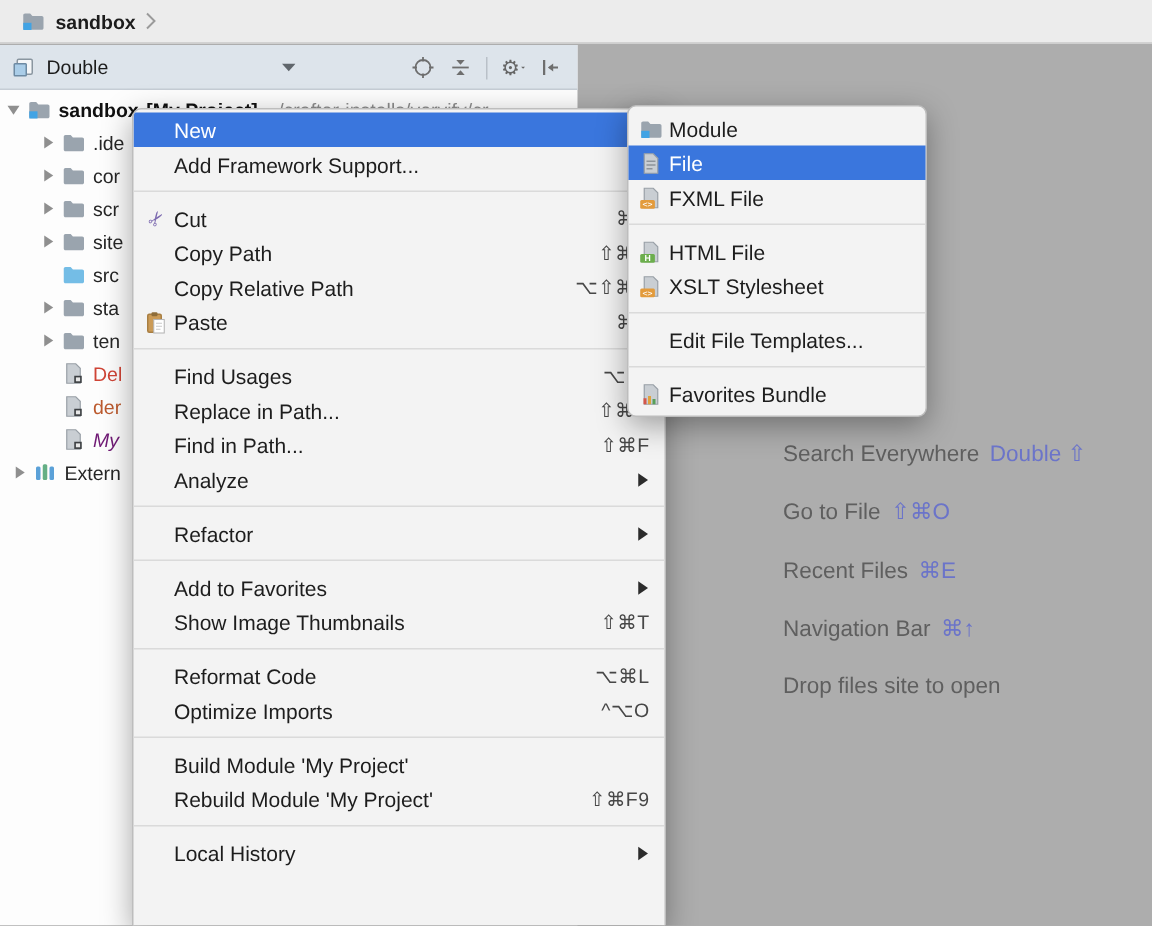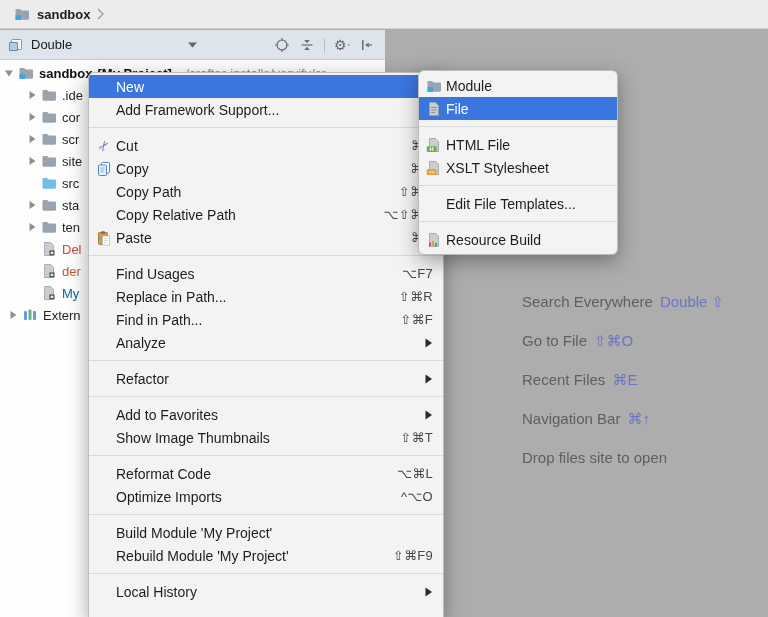--- a/index.html
+++ b/index.html
@@ -257,21 +257,21 @@
       </div>
       <div class="trow" style="padding-left: 23px;">
         <span class="tw"></span>
         <span class="ticon">
           <svg viewBox="0 0 16 16" width="16" height="16">
             <path d="M3.5 1.5h6l3 3v10h-9z" fill="#c9ced3" stroke="#99a0a7" stroke-width="0.8"></path>
             <rect x="8.5" y="9.5" width="5" height="4.8" fill="#3d4043"></rect>
             <rect x="9.6" y="10.6" width="2.8" height="2.6" fill="#e8e8e8"></rect>
           </svg>
         </span>
-        <span class="tree-item-label" style="color: #0369a1;">My</span>
+        <span class="tree-item-label" style="color: #701a75; font-style: italic;">My</span>
       </div>
       <div class="trow" style="padding-left: 4px;">
         <span class="tw">
           <svg width="10" height="10" viewBox="0 0 10 10">
             <polygon points="2.5,1 8.5,5 2.5,9" fill="#8f8f8f"></polygon>
           </svg>
         </span>
         <span class="ticon">
           <svg viewBox="0 0 16 16" width="16" height="16">
             <rect x="2" y="4" width="3" height="9" rx="1" fill="#5ba1d8"></rect>
@@ -300,31 +300,20 @@
       <span class="mlabel">Add Framework Support...</span>
       <span class="mshortcut"></span>
     </div>
     <div class="msep"></div>
     <div class="mi">
       <span class="micon">
         <span style="display:inline-block;transform:rotate(-55deg);color:#7d6bb0;font-size:13px;line-height:16px">✂</span>
       </span>
       <span class="mlabel">Cut</span>
       <span class="mshortcut">⌘X</span>
-    </div>
-    <div class="mi">
-      <span class="micon">
-        <svg viewBox="0 0 16 16" width="16" height="16">
-          <rect x="5.5" y="1.5" width="8" height="10.5" rx="1" fill="#fff" stroke="#4e86c8"></rect>
-          <rect x="2.5" y="4" width="8" height="10.5" rx="1" fill="#eaf2fb" stroke="#4e86c8"></rect>
-          <path d="M4.5 7h4M4.5 9h4M4.5 11h3" stroke="#7fa8d6" stroke-width="0.9"></path>
-        </svg>
-      </span>
-      <span class="mlabel">Copy</span>
-      <span class="mshortcut">⌘C</span>
     </div>
     <div class="mi">
       <span class="micon"></span>
       <span class="mlabel">Copy Path</span>
       <span class="mshortcut">⇧⌘C</span>
     </div>
     <div class="mi">
       <span class="micon"></span>
       <span class="mlabel">Copy Relative Path</span>
       <span class="mshortcut">⌥⇧⌘C</span>
@@ -445,20 +434,31 @@
         <svg viewBox="0 0 16 16" width="16" height="16">
           <path d="M3.5 1.5h6l3 3v10h-9z" fill="#c9ced3" stroke="#99a0a7" stroke-width="0.8"></path>
           <rect x="5" y="6" width="6" height="1" fill="#8d949b"></rect>
           <rect x="5" y="8.5" width="6" height="1" fill="#8d949b"></rect>
           <rect x="5" y="11" width="4" height="1" fill="#8d949b"></rect>
         </svg>
       </span>
       <span class="mlabel">File</span>
       <span class="mshortcut"></span>
     </div>
+    <div class="mi">
+      <span class="micon">
+        <svg viewBox="0 0 16 16" width="16" height="16">
+          <path d="M3.5 1.5h6l3 3v10h-9z" fill="#c9ced3" stroke="#99a0a7" stroke-width="0.8"></path>
+          <rect x="0.8" y="9.3" width="9.8" height="5.8" rx="1" fill="#e39b3c"></rect>
+          <text x="5.7" y="14" font-size="5.5" fill="#fff" text-anchor="middle" font-family="DejaVu Sans Mono, monospace">&lt;&gt;</text>
+        </svg>
+      </span>
+      <span class="mlabel">FXML File</span>
+      <span class="mshortcut"></span>
+    </div>
     <div class="msep"></div>
     <div class="mi">
       <span class="micon">
         <svg viewBox="0 0 16 16" width="16" height="16">
           <path d="M3.5 1.5h6l3 3v10h-9z" fill="#c9ced3" stroke="#99a0a7" stroke-width="0.8"></path>
           <rect x="0.8" y="9.3" width="9.8" height="5.8" rx="1" fill="#6cae4d"></rect>
           <text x="5.7" y="14.2" font-size="5.8" fill="#fff" text-anchor="middle" font-weight="bold">H</text>
         </svg>
       </span>
       <span class="mlabel">HTML File</span>
@@ -484,16 +484,16 @@
     <div class="msep"></div>
     <div class="mi">
       <span class="micon">
         <svg viewBox="0 0 16 16" width="16" height="16">
           <path d="M3.5 1.5h6l3 3v10h-9z" fill="#c9ced3" stroke="#99a0a7" stroke-width="0.8"></path>
           <rect x="3" y="10.5" width="2" height="4" fill="#d5564a"></rect>
           <rect x="6" y="9" width="2" height="5.5" fill="#e0a23c"></rect>
           <rect x="9" y="11" width="2" height="3.5" fill="#58a05a"></rect>
         </svg>
       </span>
-      <span class="mlabel">Resource Build</span>
+      <span class="mlabel">Favorites Bundle</span>
       <span class="mshortcut"></span>
     </div>
   </div>
 
 </body></html>

